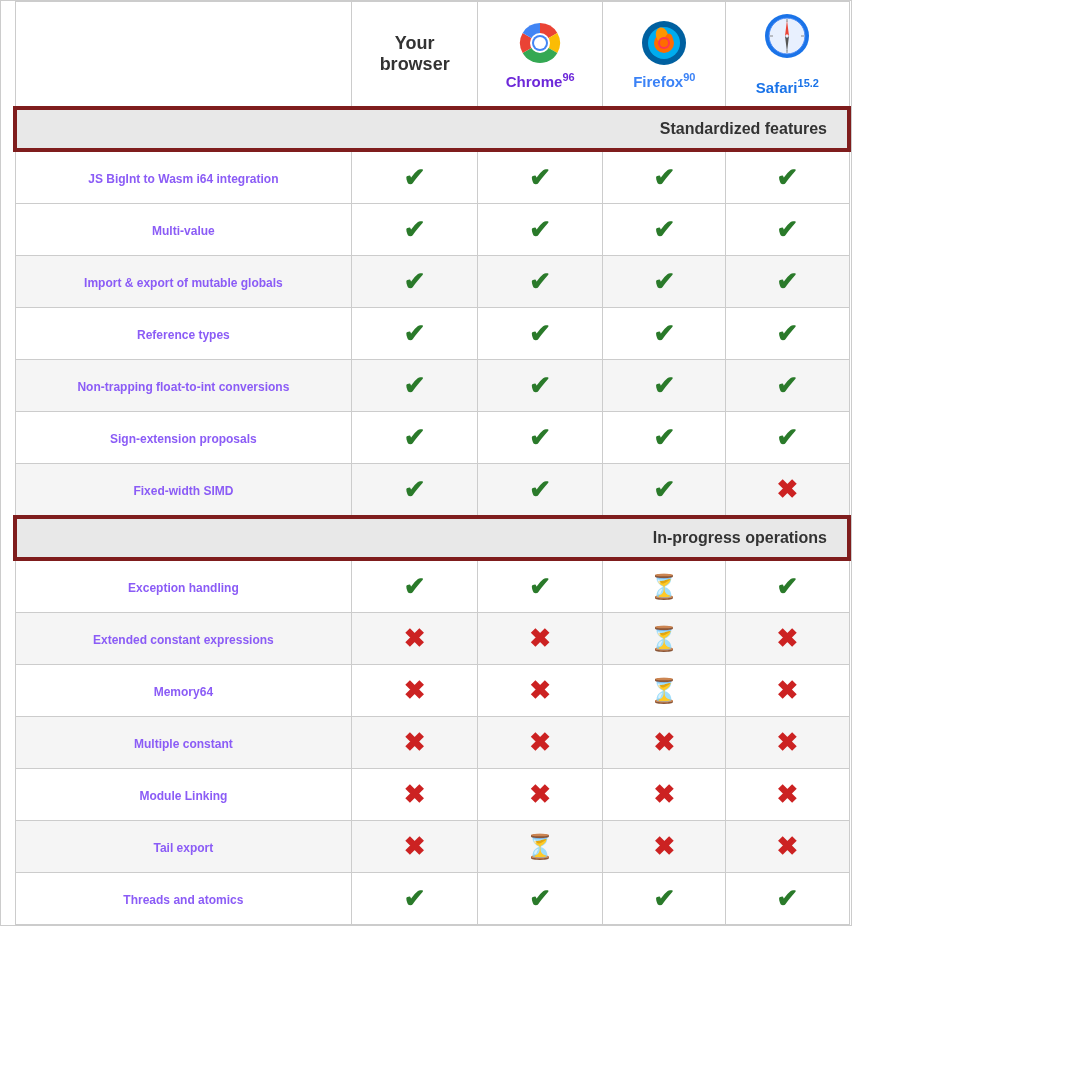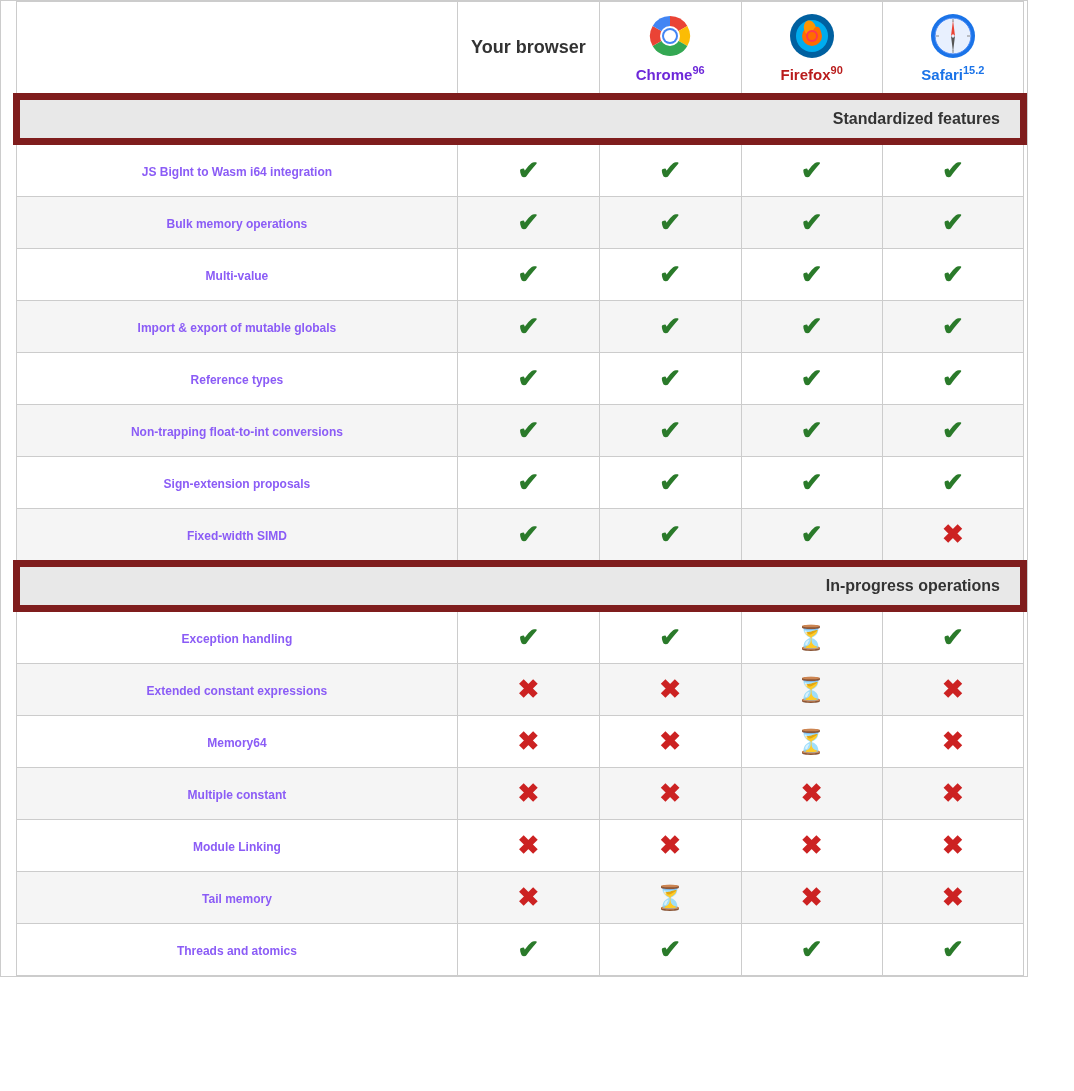--- a/index.html
+++ b/index.html
@@ -2,21 +2,21 @@
 <html><head>
   <meta charset="utf-8">
   <style>
     * { box-sizing: border-box; margin: 0; padding: 0; }
     body {
       font-family: Arial, sans-serif;
       background: #fff;
       width: 1074px;
     }
     .table-wrapper {
-      width: 1028px;
+      width: 852px;
       border-collapse: collapse;
       border: 1px solid #ccc;
       padding-left: 12px;
     }
     table {
       width: 100%;
       border-collapse: collapse;
     }
     th, td {
       border: 1px solid #ccc;
@@ -35,42 +35,42 @@
       background: #fff;
       font-weight: bold;
     }
     .section-header td {
       background: #e8e8e8;
       font-weight: bold;
       font-size: 16px;
       color: #333;
       text-align: right;
       padding-right: 20px;
-      border: 7px solid #7f1d1d;
+      border: 4px solid #7f1d1d;
       margin-left: 20px;
     }
     .feature-name {
       color: #8b5cf6;
       font-weight: bold;
       font-size: 12px;
     }
     .odd-row {
       background: #f5f5f5;
     }
     .even-row {
       background: #fff;
     }
     .browser-header {
       display: flex;
       flex-direction: column;
       align-items: center;
       gap: 4px;
     }
     .browser-name-chrome { color: #6d28d9; font-weight: bold; font-size: 15px; }
-    .browser-name-safari { color: #1a73e8; font-weight: bold; font-size: 15px; }
+    .browser-name-safari { color: #1a73e8; font-weight: bold; font-size: 15px; margin-top: 13px; }
     .your-browser {
       font-weight: bold;
       font-size: 18px;
       color: #333;
     }
     sup {
       font-size: 11px;
     }
     .check {
       color: #2a7a2a;
@@ -133,21 +133,21 @@
           <svg class="firefox-icon" viewBox="0 0 48 48">
             <circle cx="24" cy="24" r="22" fill="#0060a0"></circle>
             <circle cx="24" cy="24" r="16" fill="#00acee"></circle>
             <circle cx="24" cy="24" r="10" fill="#ff6c00"></circle>
 
             <ellipse cx="24" cy="16" rx="6" ry="8" fill="#ff9500" transform="rotate(-15 24 24)"></ellipse>
             <ellipse cx="28" cy="20" rx="4" ry="6" fill="#ff6c00" transform="rotate(10 24 24)"></ellipse>
             <circle cx="24" cy="24" r="6" fill="#ff3750"></circle>
             <circle cx="24" cy="24" r="4" fill="#ff6c00"></circle>
           </svg>
-          <span style="color:#b91c1c; font-weight:bold; font-size:15px;">Firefox<sup>90</sup></span>
+          <span style="color:#3b82f6; font-weight:bold; font-size:15px;">Firefox<sup>90</sup></span>
         </div>
       </th>
       <th class="browser-col">
         <div class="browser-header">
 
           <svg class="safari-icon" viewBox="0 0 48 48">
             <circle cx="24" cy="24" r="22" fill="#1a73e8"></circle>
             <circle cx="24" cy="24" r="18" fill="#e8f0fe"></circle>
             <circle cx="24" cy="24" r="18" fill="none" stroke="#4285f4" stroke-width="1"></circle>
 
@@ -170,29 +170,20 @@
         </tr>
         <tr class="even-row">
       <td class="feature-col">
         <span class="feature-name">JS BigInt to Wasm i64 integration</span>
       </td>
       <td><span class="check">✔</span></td>
       <td><span class="check">✔</span></td>
       <td><span class="check">✔</span></td>
       <td><span class="check">✔</span></td>
     </tr>
-        <tr class="odd-row">
-      <td class="feature-col">
-        <span class="feature-name">Bulk memory operations</span>
-      </td>
-      <td><span class="check">✔</span></td>
-      <td><span class="check">✔</span></td>
-      <td><span class="check">✔</span></td>
-      <td><span class="check">✔</span></td>
-    </tr>
         <tr class="even-row">
       <td class="feature-col">
         <span class="feature-name">Multi-value</span>
       </td>
       <td><span class="check">✔</span></td>
       <td><span class="check">✔</span></td>
       <td><span class="check">✔</span></td>
       <td><span class="check">✔</span></td>
     </tr>
         <tr class="odd-row">
@@ -283,21 +274,21 @@
       <td class="feature-col">
         <span class="feature-name">Module Linking</span>
       </td>
       <td><span class="cross">✖</span></td>
       <td><span class="cross">✖</span></td>
       <td><span class="cross">✖</span></td>
       <td><span class="cross">✖</span></td>
     </tr>
         <tr class="odd-row">
       <td class="feature-col">
-        <span class="feature-name">Tail memory</span>
+        <span class="feature-name">Tail export</span>
       </td>
       <td><span class="cross">✖</span></td>
       <td><span class="hourglass">⏳</span></td>
       <td><span class="cross">✖</span></td>
       <td><span class="cross">✖</span></td>
     </tr>
         <tr class="even-row">
       <td class="feature-col">
         <span class="feature-name">Threads and atomics</span>
       </td>

